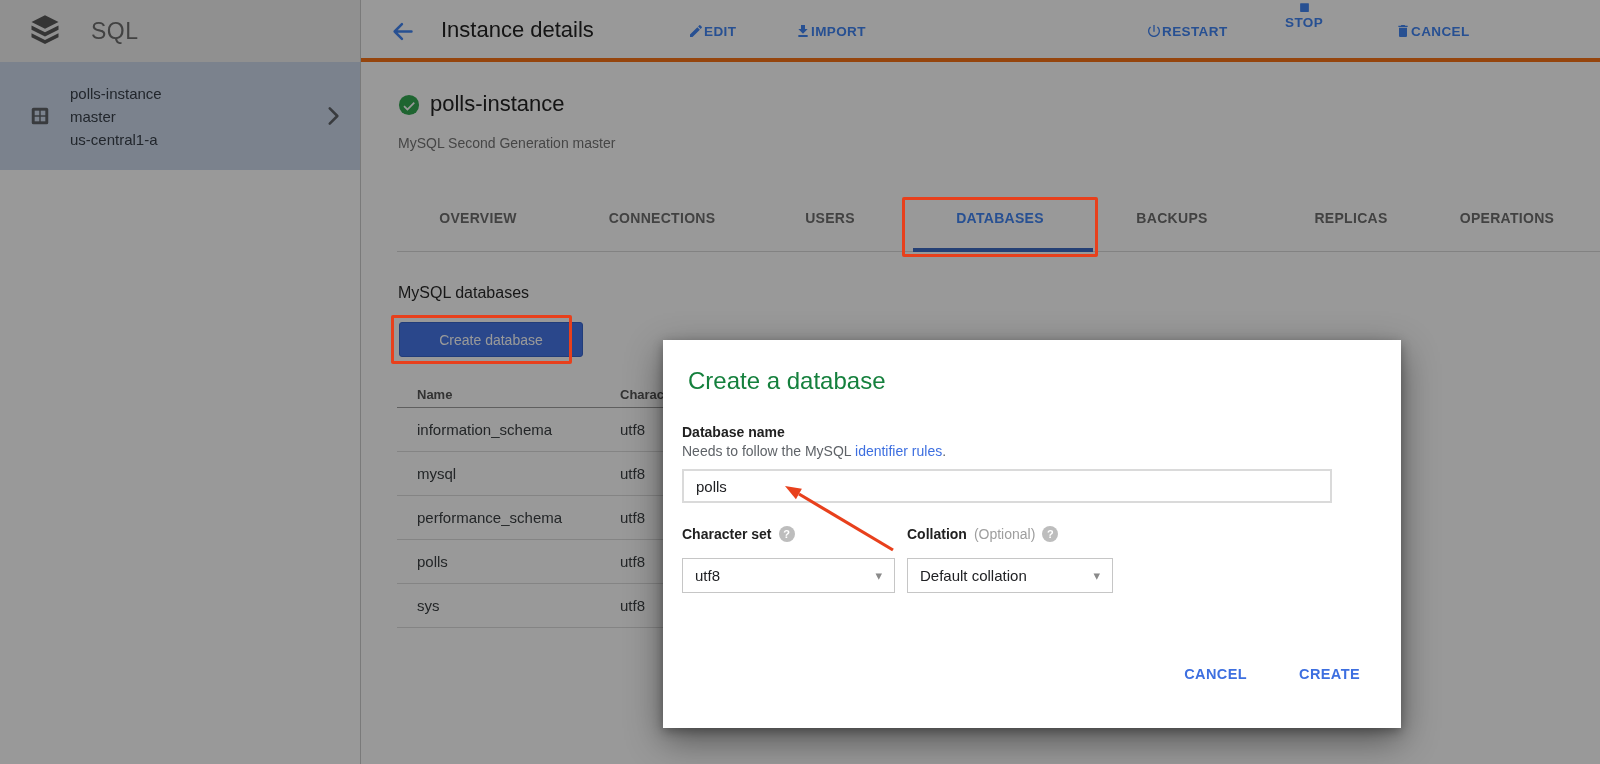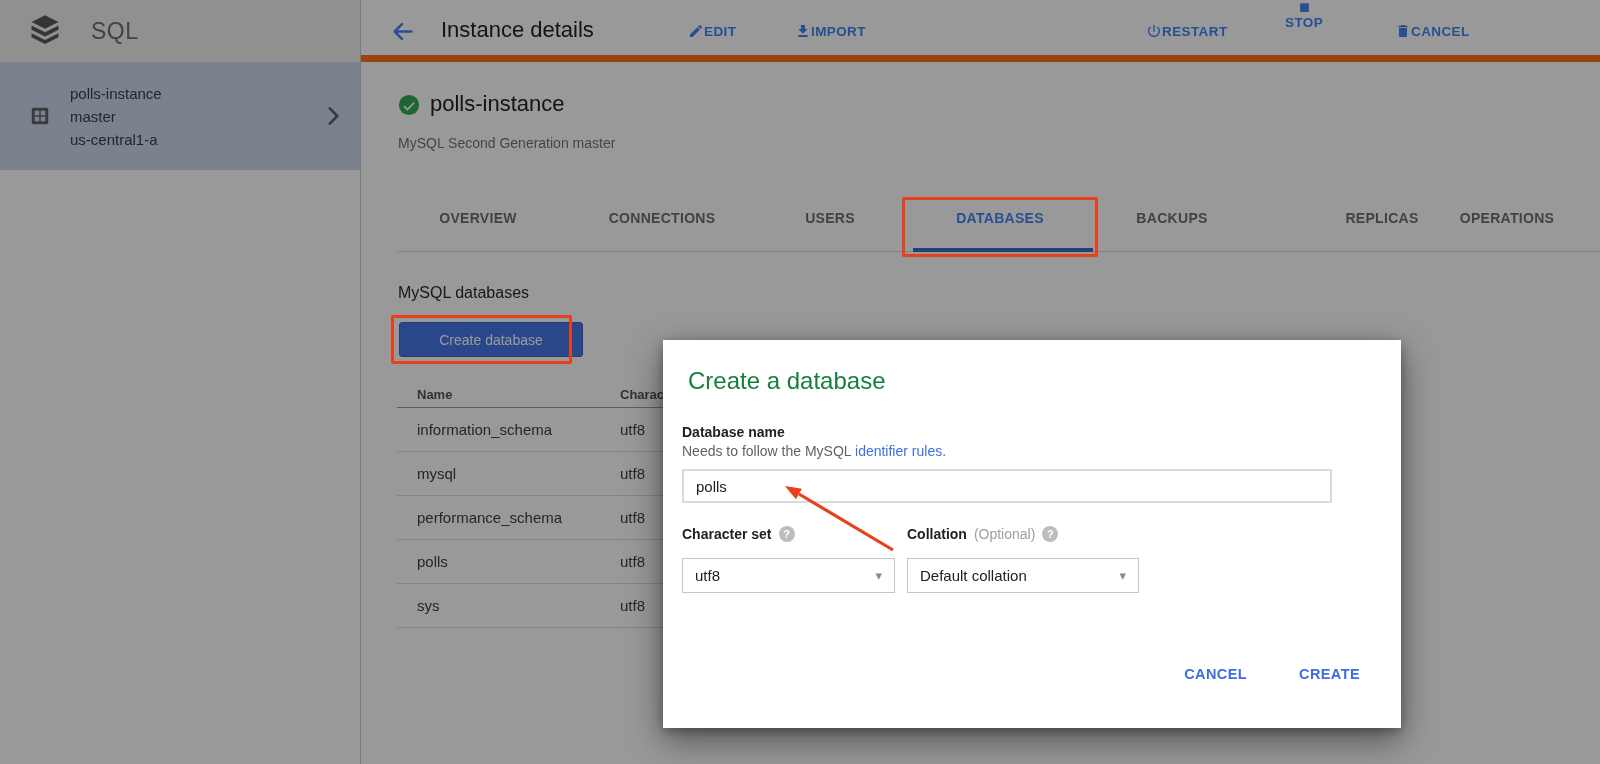--- a/index.html
+++ b/index.html
@@ -7,21 +7,21 @@
   body {
     position: relative;
     font-family: "Liberation Sans", sans-serif;
     background: #fff;
     overflow: hidden;
   }
 
   
   .header {
     position: absolute; left:0; top:0; width:1600px; height:62px;
-    background:#fff; border-bottom:7px solid #f97316; z-index:1;
+    background:#fff; border-bottom:4px solid #f97316; z-index:1;
   }
   .header-left {
     position:absolute; left:0; top:0; width:361px; height:62px;
     background:#f1f1f1; border-right:1px solid #cccccc;
     display:flex; align-items:center;
   }
   .sql-logo { margin-left:27px; width:36px; height:36px; }
   .product-name { margin-left:28px; font-size:23px; color:#6f6f6f; letter-spacing:0.5px; }
 
   .back-btn { position:absolute; left:389px; top:18px; width:27px; height:27px; cursor:pointer; }
@@ -123,21 +123,21 @@
   .help-badge {
     width:16px; height:16px; border-radius:50%; background:#bdbdbd; color:#fff;
     font-size:11px; font-weight:700; display:inline-flex; align-items:center; justify-content:center;
     cursor:pointer;
   }
   .select-box {
     position:absolute; top:218px; height:35px; border:1px solid #c6c6c6; background:#fff;
     display:flex; align-items:center; padding:0 12px; font-size:15px; color:#202124; cursor:pointer;
   }
   #charset-select   { left:19px;  width:213px; }
-  #collation-select { left:244px; width:232px; }
+  #collation-select { left:244px; width:206px; }
   .dd-arrow { margin-left:auto; color:#8a8a8a; font-size:13px; }
   .dialog-actions {
     position:absolute; right:41px; top:326px;
     display:flex; gap:52px;
   }
   .text-btn {
     background:none; border:none; cursor:pointer;
     color:#3d6fe0; font-size:14.5px; font-weight:700; letter-spacing:0.4px;
     font-family:"Liberation Sans",sans-serif;
   }
@@ -224,21 +224,21 @@
   </svg>
   <span class="instance-title">polls-instance</span>
   <span class="instance-subtitle">MySQL Second Generation master</span>
 
   <div class="tabs">
     <div class="tab" style="left:117px">OVERVIEW</div>
     <div class="tab" style="left:301px">CONNECTIONS</div>
     <div class="tab" style="left:469px">USERS</div>
     <div class="tab active" style="left:639px">DATABASES</div>
     <div class="tab" style="left:811px">BACKUPS</div>
-    <div class="tab" style="left:1021px">REPLICAS</div>
+    <div class="tab" style="left:990px">REPLICAS</div>
     <div class="tab" style="left:1146px">OPERATIONS</div>
     <div class="tabs-divider"></div>
     <div class="tab-underline"></div>
   </div>
 
   <div class="section-title">MySQL databases</div>
 
   <button class="create-db-btn">Create database</button>
 
   <div class="db-table">

